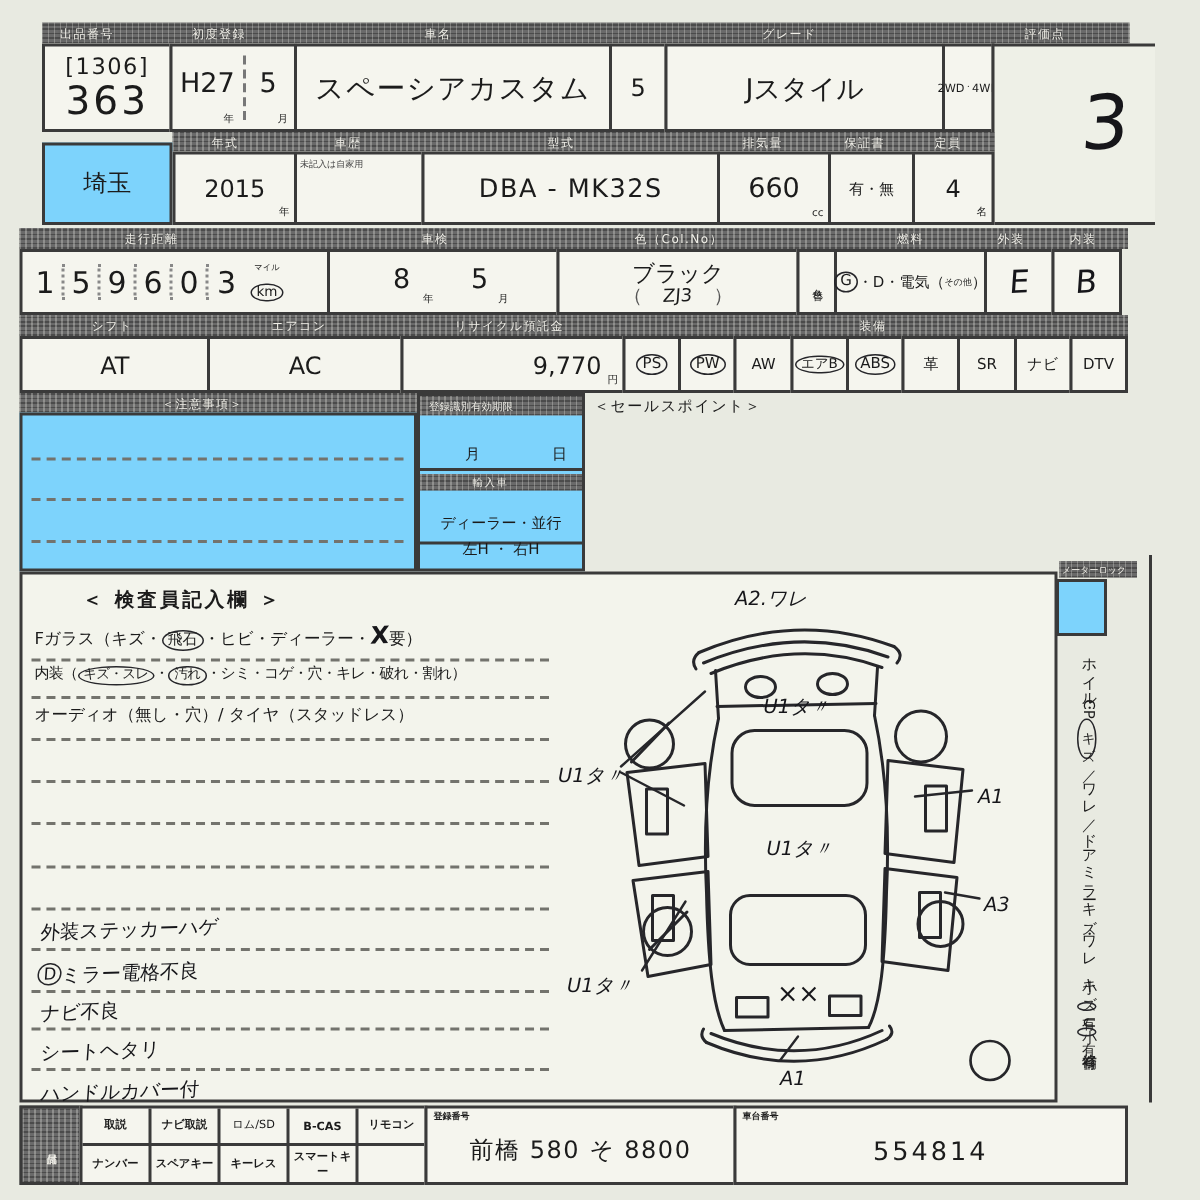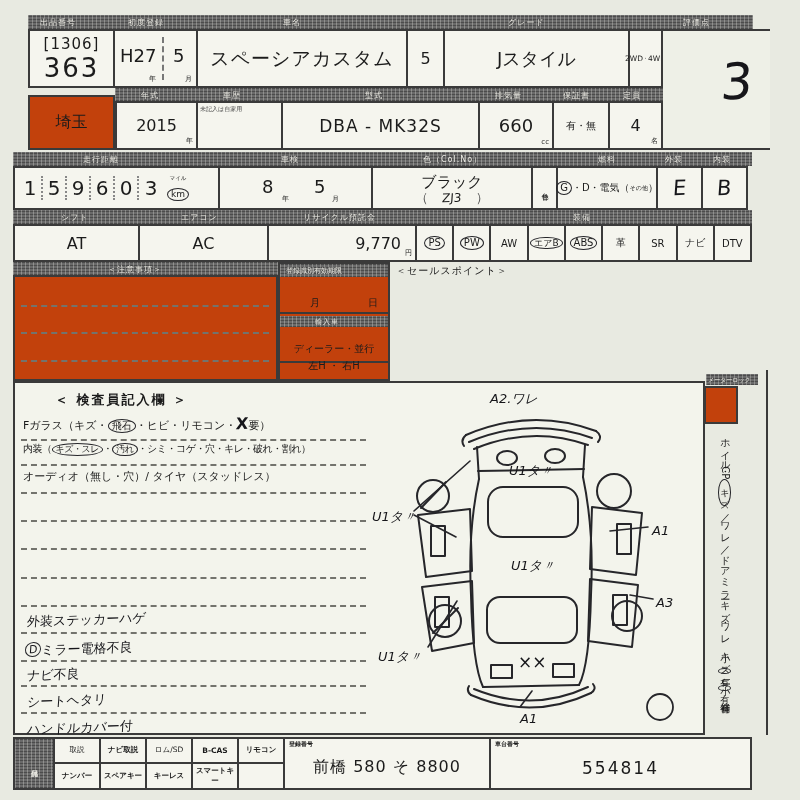--- a/index.html
+++ b/index.html
@@ -8,21 +8,21 @@
     position:relative;overflow:hidden;
     background:#e8eae1;
     font-family:"DejaVu Sans",sans-serif;
     color:#1b1b1b;
   }
   .abs{position:absolute}
   .row{position:absolute;display:flex}
   .c{background:#f5f5ee;border:2px solid #3a3a3a;margin-left:-2px;position:relative;
      display:flex;align-items:center;justify-content:center;text-align:center}
   .c:first-child{margin-left:0}
-  .cell{position:absolute;background:#c2410c;border:2px solid #3a3a3a}
+  .cell{position:absolute;background:#7dd3fc;border:2px solid #3a3a3a}
   .hdr{position:absolute;background-color:#6a6a6a;
        background-image:repeating-linear-gradient(90deg,rgba(245,245,238,.28) 0 1px,transparent 1px 4px),
                         repeating-linear-gradient(0deg,rgba(25,25,25,.38) 0 1px,transparent 1px 3px);
        color:#f0efe8;overflow:hidden}
   .hdr span{position:absolute;top:2px;font-size:8px;letter-spacing:1px;white-space:nowrap;text-shadow:0 0 2px #333}
   .hand{font-family:"DejaVu Sans",sans-serif;display:inline-block;transform:rotate(-2deg) skewX(-6deg);color:#16161a}
   .circ{display:inline-block;border:1.5px solid #26262a;border-radius:50%;padding:0 3px;line-height:1.2}
   .dash{position:absolute;height:0;border-top:2px dashed #73736d}
   .tiny{font-size:7px}
   .vtx{writing-mode:vertical-rl;text-orientation:mixed}
@@ -205,21 +205,21 @@
   <div style="position:absolute;left:0;top:73px;width:108px;height:26px;border-bottom:2px solid #3a3a3a;display:flex;align-items:center;justify-content:center;font-size:10px">ディーラー・並行</div>
   <div style="position:absolute;left:0;top:89px;width:108px;height:26px;display:flex;align-items:center;justify-content:center;font-size:10px">左H ・ 右H</div>
 </div>
 
 <div class="abs" style="left:396px;top:264px;font-size:10px;letter-spacing:1px">＜セールスポイント＞</div>
 
 <div class="cell" style="left:13px;top:381px;width:692px;height:354px;background:#f3f4ec">
   <div style="position:absolute;left:40px;top:8px;font-size:13px;letter-spacing:2px;font-weight:bold">＜ 検査員記入欄 ＞</div>
 
   <div style="position:absolute;left:8px;top:31px;font-size:11px;white-space:nowrap">
-    <span>Fガラス（キズ・</span><span class="circ" style="font-size:10px">飛石</span><span>・ヒビ・リモコン・</span><span class="hand" style="font-size:16px;font-weight:bold">X</span><span>要）</span>
+    <span>Fガラス（キズ・</span><span class="circ" style="font-size:10px">飛石</span><span>・ヒビ・ディーラー・</span><span class="hand" style="font-size:16px;font-weight:bold">X</span><span>要）</span>
   </div>
   <div class="dash" style="left:6px;top:56px;width:345px"></div>
 
   <div style="position:absolute;left:8px;top:59px;font-size:10px;letter-spacing:-0.5px;white-space:nowrap">
     <span>内装（</span><span class="circ" style="font-size:9px">キズ・スレ</span><span>・</span><span class="circ" style="font-size:9px">汚れ</span><span>・シミ・コゲ・穴・キレ・破れ・割れ）</span>
   </div>
   <div class="dash" style="left:6px;top:81px;width:345px"></div>
 
   <div style="position:absolute;left:8px;top:86px;font-size:11px;white-space:nowrap">オーディオ（無し・穴）/ タイヤ（スタッドレス）</div>
   <div class="dash" style="left:6px;top:109px;width:345px"></div>
@@ -301,21 +301,21 @@
 </div>
 <div class="cell" style="left:704px;top:386px;width:34px;height:38px"></div>
 <div class="vtx" style="position:absolute;left:718px;top:432px;height:300px;font-size:10px;letter-spacing:0;line-height:1.1">
   <span>ホイル・CP</span><span class="circ" style="font-size:9px;padding:2px 0">キズ</span><span>／ワレ</span><span>／ドアミラーキズ・ワレ</span><span style="padding-top:6px">小キズ</span><span class="circ" style="font-size:9px;padding:2px 0">有</span><span style="padding-top:4px">小U</span><span class="circ" style="font-size:9px;padding:2px 0">有</span><span style="padding-top:4px">補修有</span>
 </div>
 
 <div class="row" style="left:13px;top:737px;width:745px;height:53px">
   <div class="c hdr vtx" style="width:42px;position:relative;margin-left:0;font-size:7px;color:#f0efe8;display:flex;align-items:center;justify-content:center">付属品</div>
   <div class="c" style="width:232px;padding:0;flex-direction:column;align-items:stretch">
     <div style="display:flex;height:50%;border-bottom:2px solid #3a3a3a">
-      <div style="flex:1;border-right:2px solid #3a3a3a;display:flex;align-items:center;justify-content:center;font-size:7.5px;font-weight:normal">取説</div>
+      <div style="flex:1;border-right:2px solid #3a3a3a;display:flex;align-items:center;justify-content:center;font-size:7.5px;font-weight:bold">取説</div>
       <div style="flex:1;border-right:2px solid #3a3a3a;display:flex;align-items:center;justify-content:center;font-size:7.5px;font-weight:bold">ナビ取説</div>
       <div style="flex:1;border-right:2px solid #3a3a3a;display:flex;align-items:center;justify-content:center;font-size:7.5px;font-weight:normal">ロム/SD</div>
       <div style="flex:1;border-right:2px solid #3a3a3a;display:flex;align-items:center;justify-content:center;font-size:7.5px;font-weight:bold">B-CAS</div>
       <div style="flex:1;display:flex;align-items:center;justify-content:center;font-size:7.5px;font-weight:bold">リモコン</div>
     </div>
     <div style="display:flex;height:50%">
       <div style="flex:1;border-right:2px solid #3a3a3a;display:flex;align-items:center;justify-content:center;font-size:7.5px;font-weight:bold">ナンバー</div>
       <div style="flex:1;border-right:2px solid #3a3a3a;display:flex;align-items:center;justify-content:center;font-size:7.5px;font-weight:bold">スペアキー</div>
       <div style="flex:1;border-right:2px solid #3a3a3a;display:flex;align-items:center;justify-content:center;font-size:7.5px;font-weight:bold">キーレス</div>
       <div style="flex:1;border-right:2px solid #3a3a3a;display:flex;align-items:center;justify-content:center;font-size:7.5px;font-weight:bold">スマートキー</div>

